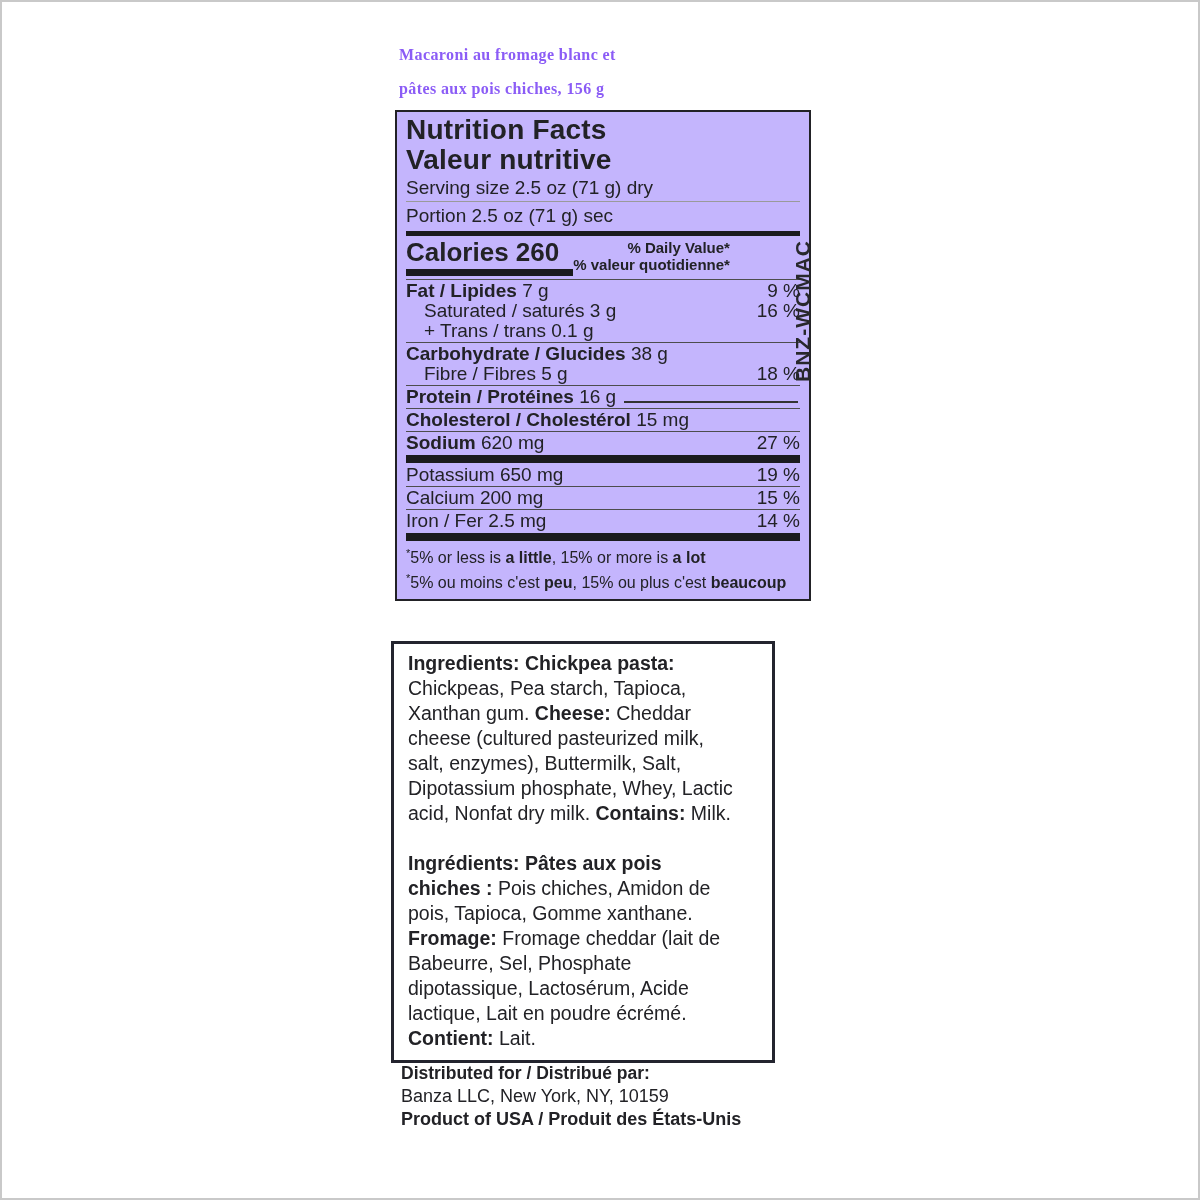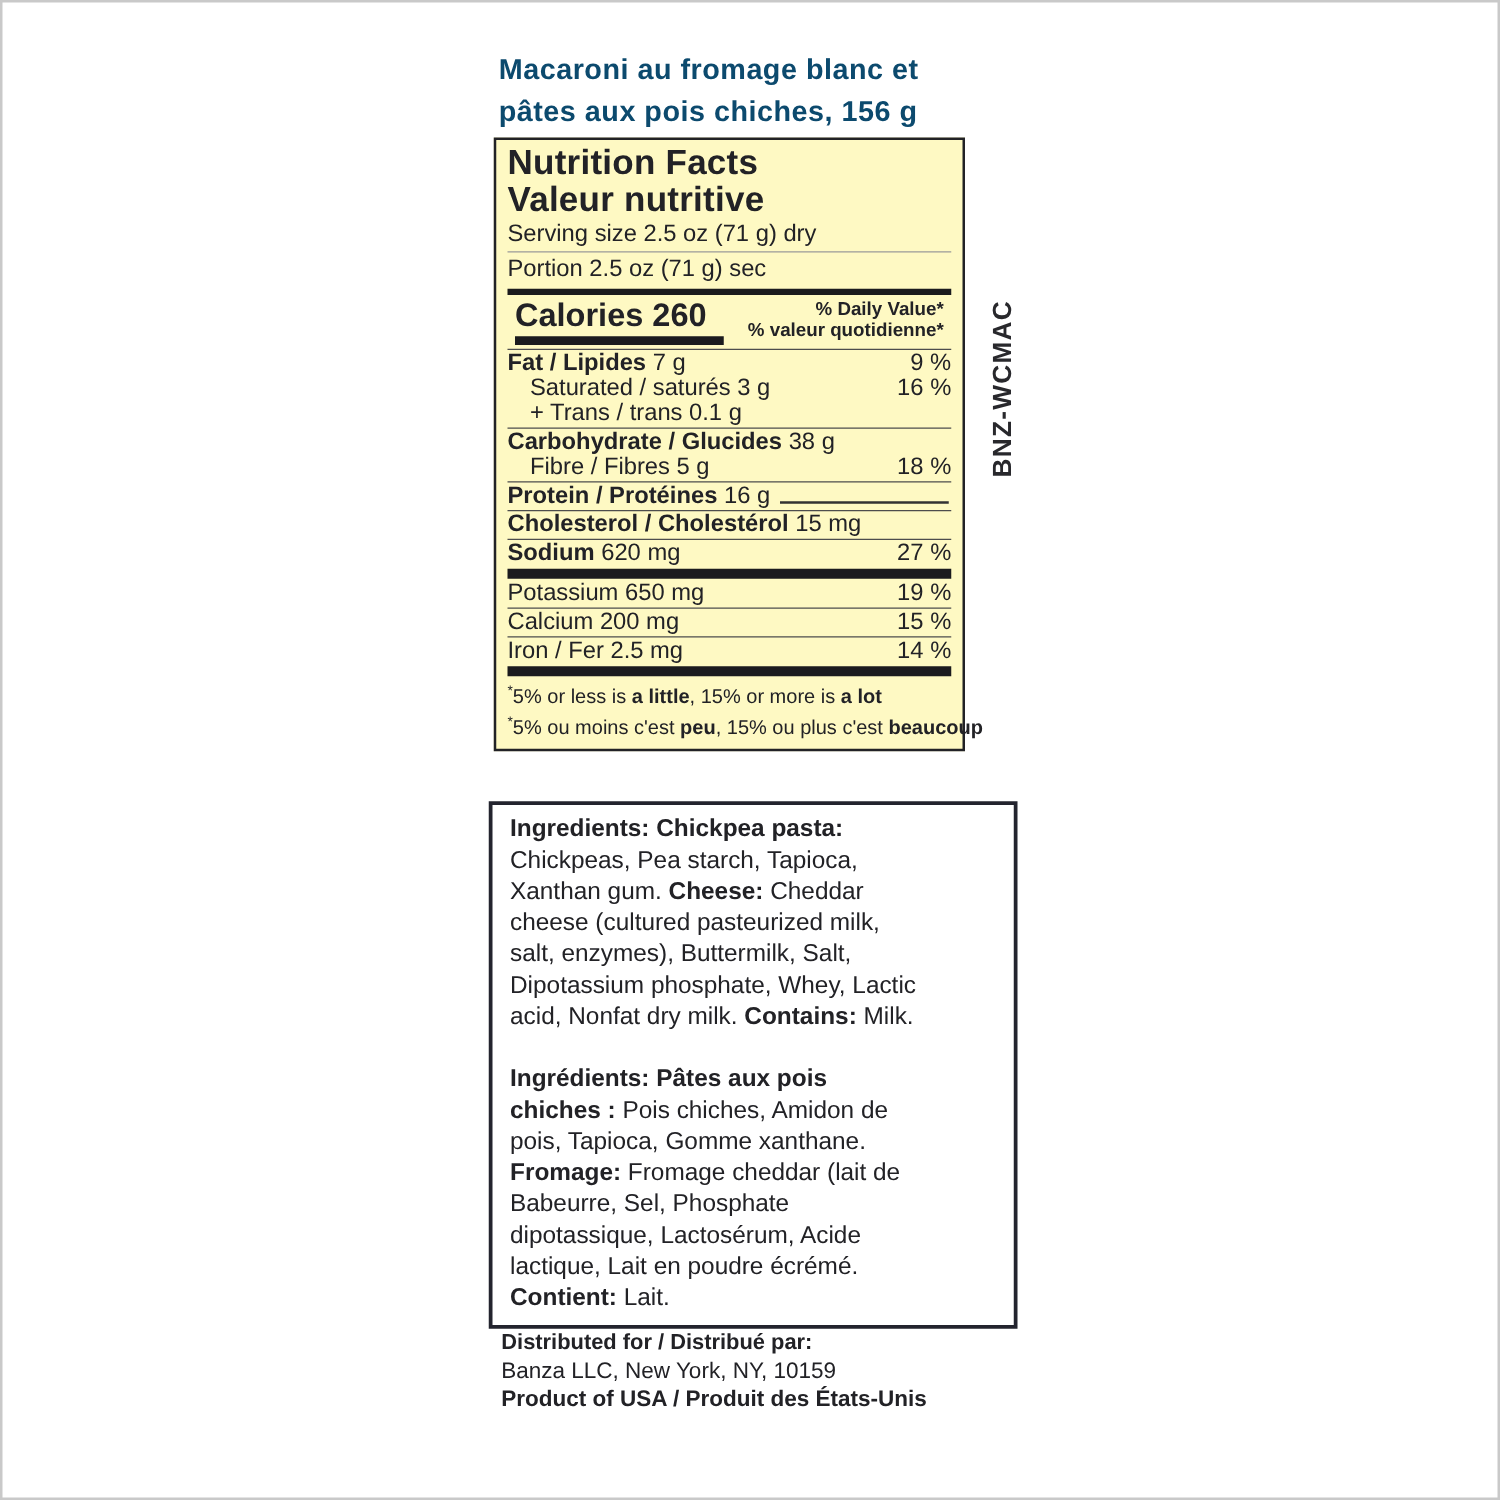--- a/index.html
+++ b/index.html
@@ -2,47 +2,47 @@
 <html><head>
 <meta charset="utf-8">
 <style>
   html,body{margin:0;padding:0;background:#fff;}
   .page{position:relative;width:1200px;height:1200px;background:#fff;overflow:hidden;
         font-family:"Liberation Sans",sans-serif;color:#222226;box-sizing:border-box;
         border:2px solid #c9c9c9;}
   .b{font-weight:bold;}
 
   
-  .product-title{position:absolute;left:397px;top:36px;font-size:23px;font-weight:bold;
-        line-height:34px;letter-spacing:.4px;color:#0c4a6e;}
+  .product-title{position:absolute;left:397px;top:36px;font-size:16px;font-weight:bold;
+        line-height:34px;letter-spacing:.4px;color:#8b5cf6;font-family:Liberation Serif, serif;}
 
   
-  .nf{position:absolute;left:393px;top:108px;width:377px;box-sizing:border-box;
-      border:2px solid #222226;padding:3px 9px 5px 9px;background:#fef9c3;}
+  .nf{position:absolute;left:393px;top:108px;width:416px;box-sizing:border-box;
+      border:2px solid #222226;padding:3px 9px 5px 9px;background:#c4b5fd;}
   .nf-h{font-size:28px;font-weight:bold;line-height:30px;letter-spacing:.2px;}
   .serv{font-size:19px;line-height:25px;}
   .hl{border-top:1px solid #4d4d4d;height:0;margin:1px 0;}
   .hl-light{border-top:1px solid #9a9a9a;height:0;margin:1px 0;}
   .bar-med{height:5px;background:#1b1b1e;margin:3px 0 2px 0;}
   .bar8{height:8px;background:#1b1b1e;margin:2px 0;}
-  .cal{display:flex;justify-content:center;align-items:flex-start;margin:0 0 3px 0;gap:19px;}
+  .cal{display:flex;justify-content:flex-start;align-items:flex-start;margin:0 0 3px 0;}
   .cal-l{font-size:26px;font-weight:bold;line-height:28px;border-bottom:7px solid #1b1b1e;
          padding:0 14px 3px 0;}
   .cal-r{text-align:right;font-size:15px;font-weight:bold;line-height:17px;padding-top:1px;}
   .nrow{display:flex;font-size:19px;line-height:20px;padding:0 0;}
   .nrow.ind{padding-left:18px;}
   .nleft{white-space:pre-wrap;}
   .ndv{margin-left:auto;padding-left:8px;}
   .tail{flex:1 1 auto;border-bottom:2px solid #333;align-self:flex-end;margin:0 2px 4px 8px;}
   .fnotes{margin-top:2px;}
   .fnotes div{font-size:16px;line-height:20px;white-space:nowrap;}
   sup{font-size:11px;}
 
   
-  .ing{position:absolute;left:389px;top:639px;width:423px;box-sizing:border-box;
+  .ing{position:absolute;left:389px;top:639px;width:384px;box-sizing:border-box;
        border:3px solid #23242e;padding:7px 11px 9px 14px;font-size:19.5px;line-height:25px;
        background:#fff;}
   .ing .gap{height:25px;}
 
   
   .code{position:absolute;left:789px;top:380px;transform-origin:0 0;transform:rotate(-90deg);
         font-size:21px;font-weight:bold;letter-spacing:1px;white-space:nowrap;color:#28282c;}
 
   
   .footer{position:absolute;left:399px;top:1060px;font-size:18px;line-height:23px;}

